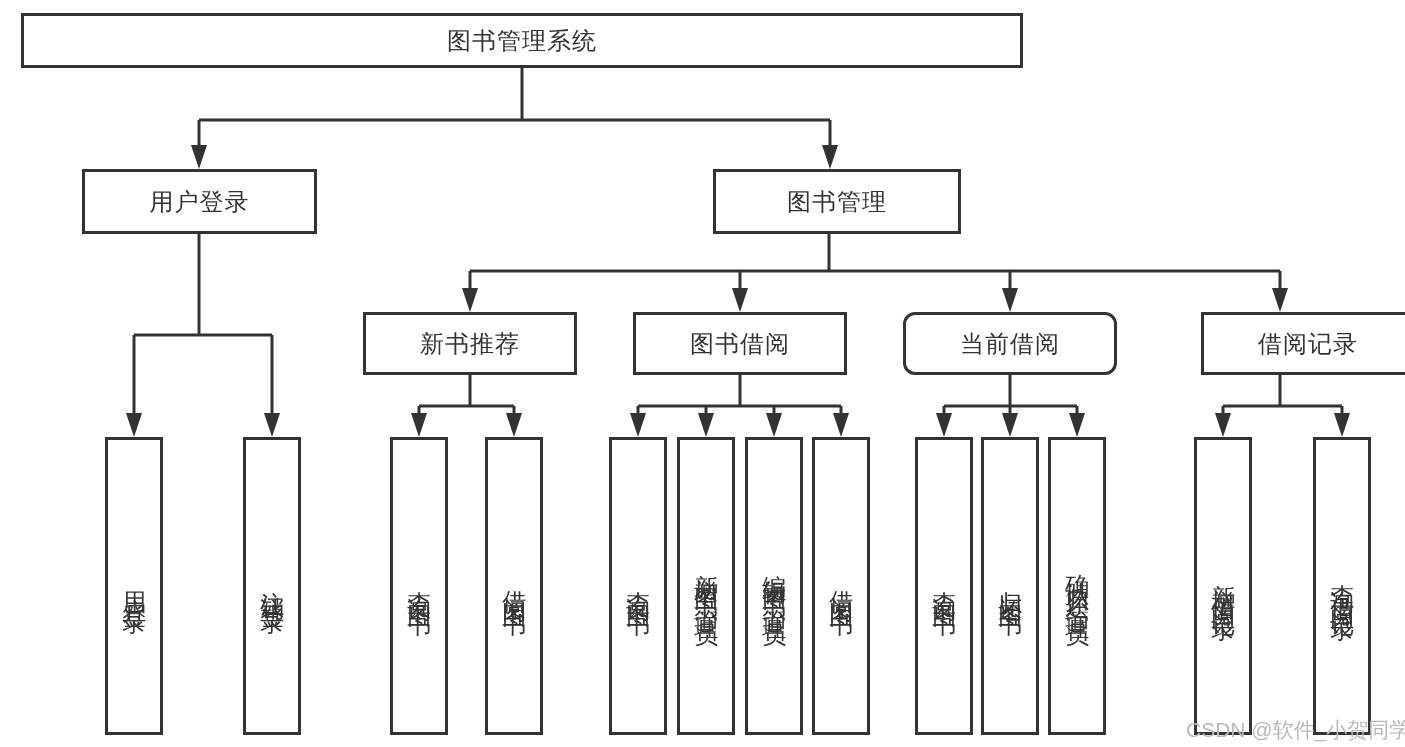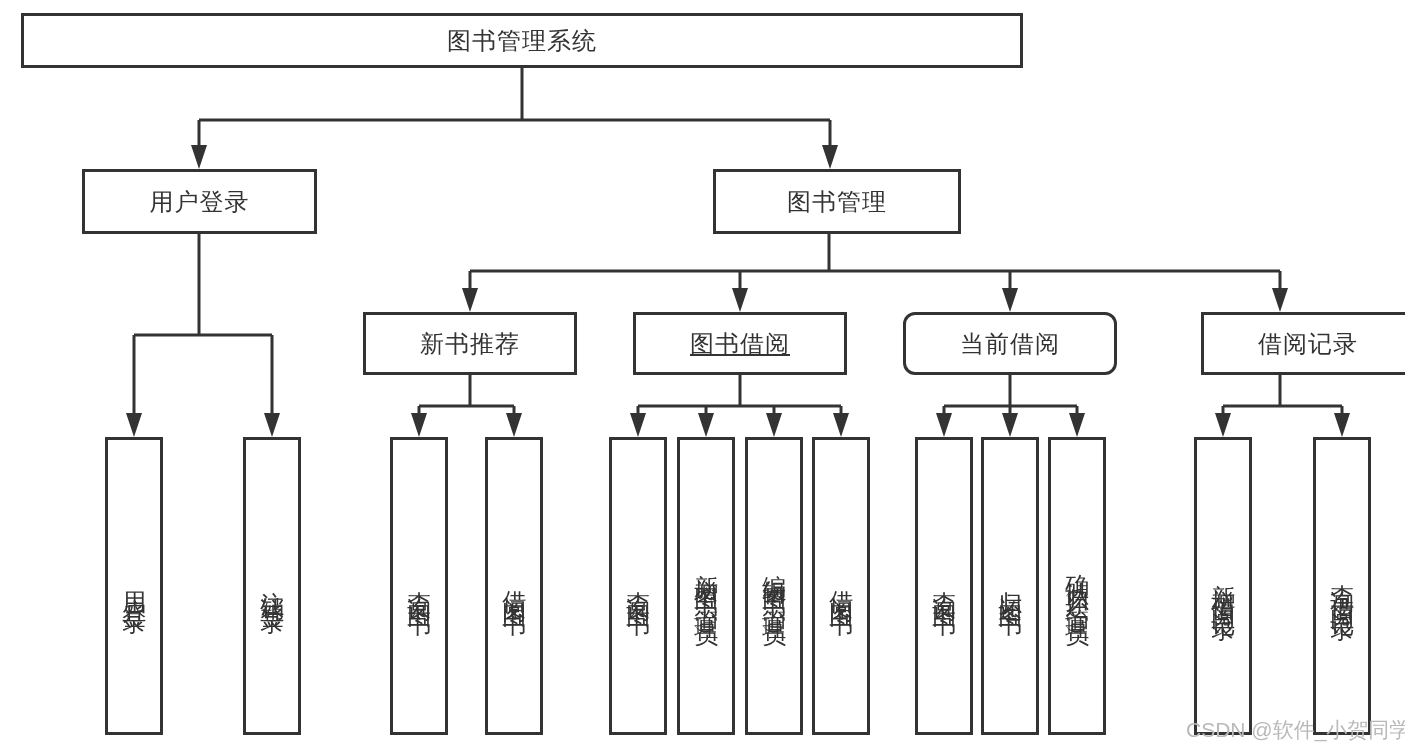--- a/index.html
+++ b/index.html
@@ -46,21 +46,21 @@
     white-space: nowrap;
   }
   
   .root-box   { left: 21px;   top: 13px;  width: 1002px; height: 55px; }
   
   .l2-user    { left: 82px;   top: 169px; width: 235px;  height: 65px; }
   .l2-book    { left: 713px;  top: 169px; width: 248px;  height: 65px; }
   
   .l3 { top: 312px; width: 214px; height: 63px; }
   .l3-new     { left: 363px; }
-  .l3-borrow  { left: 633px; text-decoration: underline; }
+  .l3-borrow  { left: 633px; }
   .l3-current { left: 903px; border-radius: 12px; }
   .l3-record  { left: 1173px; margin-left: 28px; }
   
   .leaf { top: 437px; width: 58px; height: 298px; }
   .leaf-u1 { left: 105px; }
   .leaf-u2 { left: 243px; }
   .leaf-n1 { left: 390px; }
   .leaf-n2 { left: 485px; }
   .leaf-b1 { left: 609px; }
   .leaf-b2 { left: 677px; }

